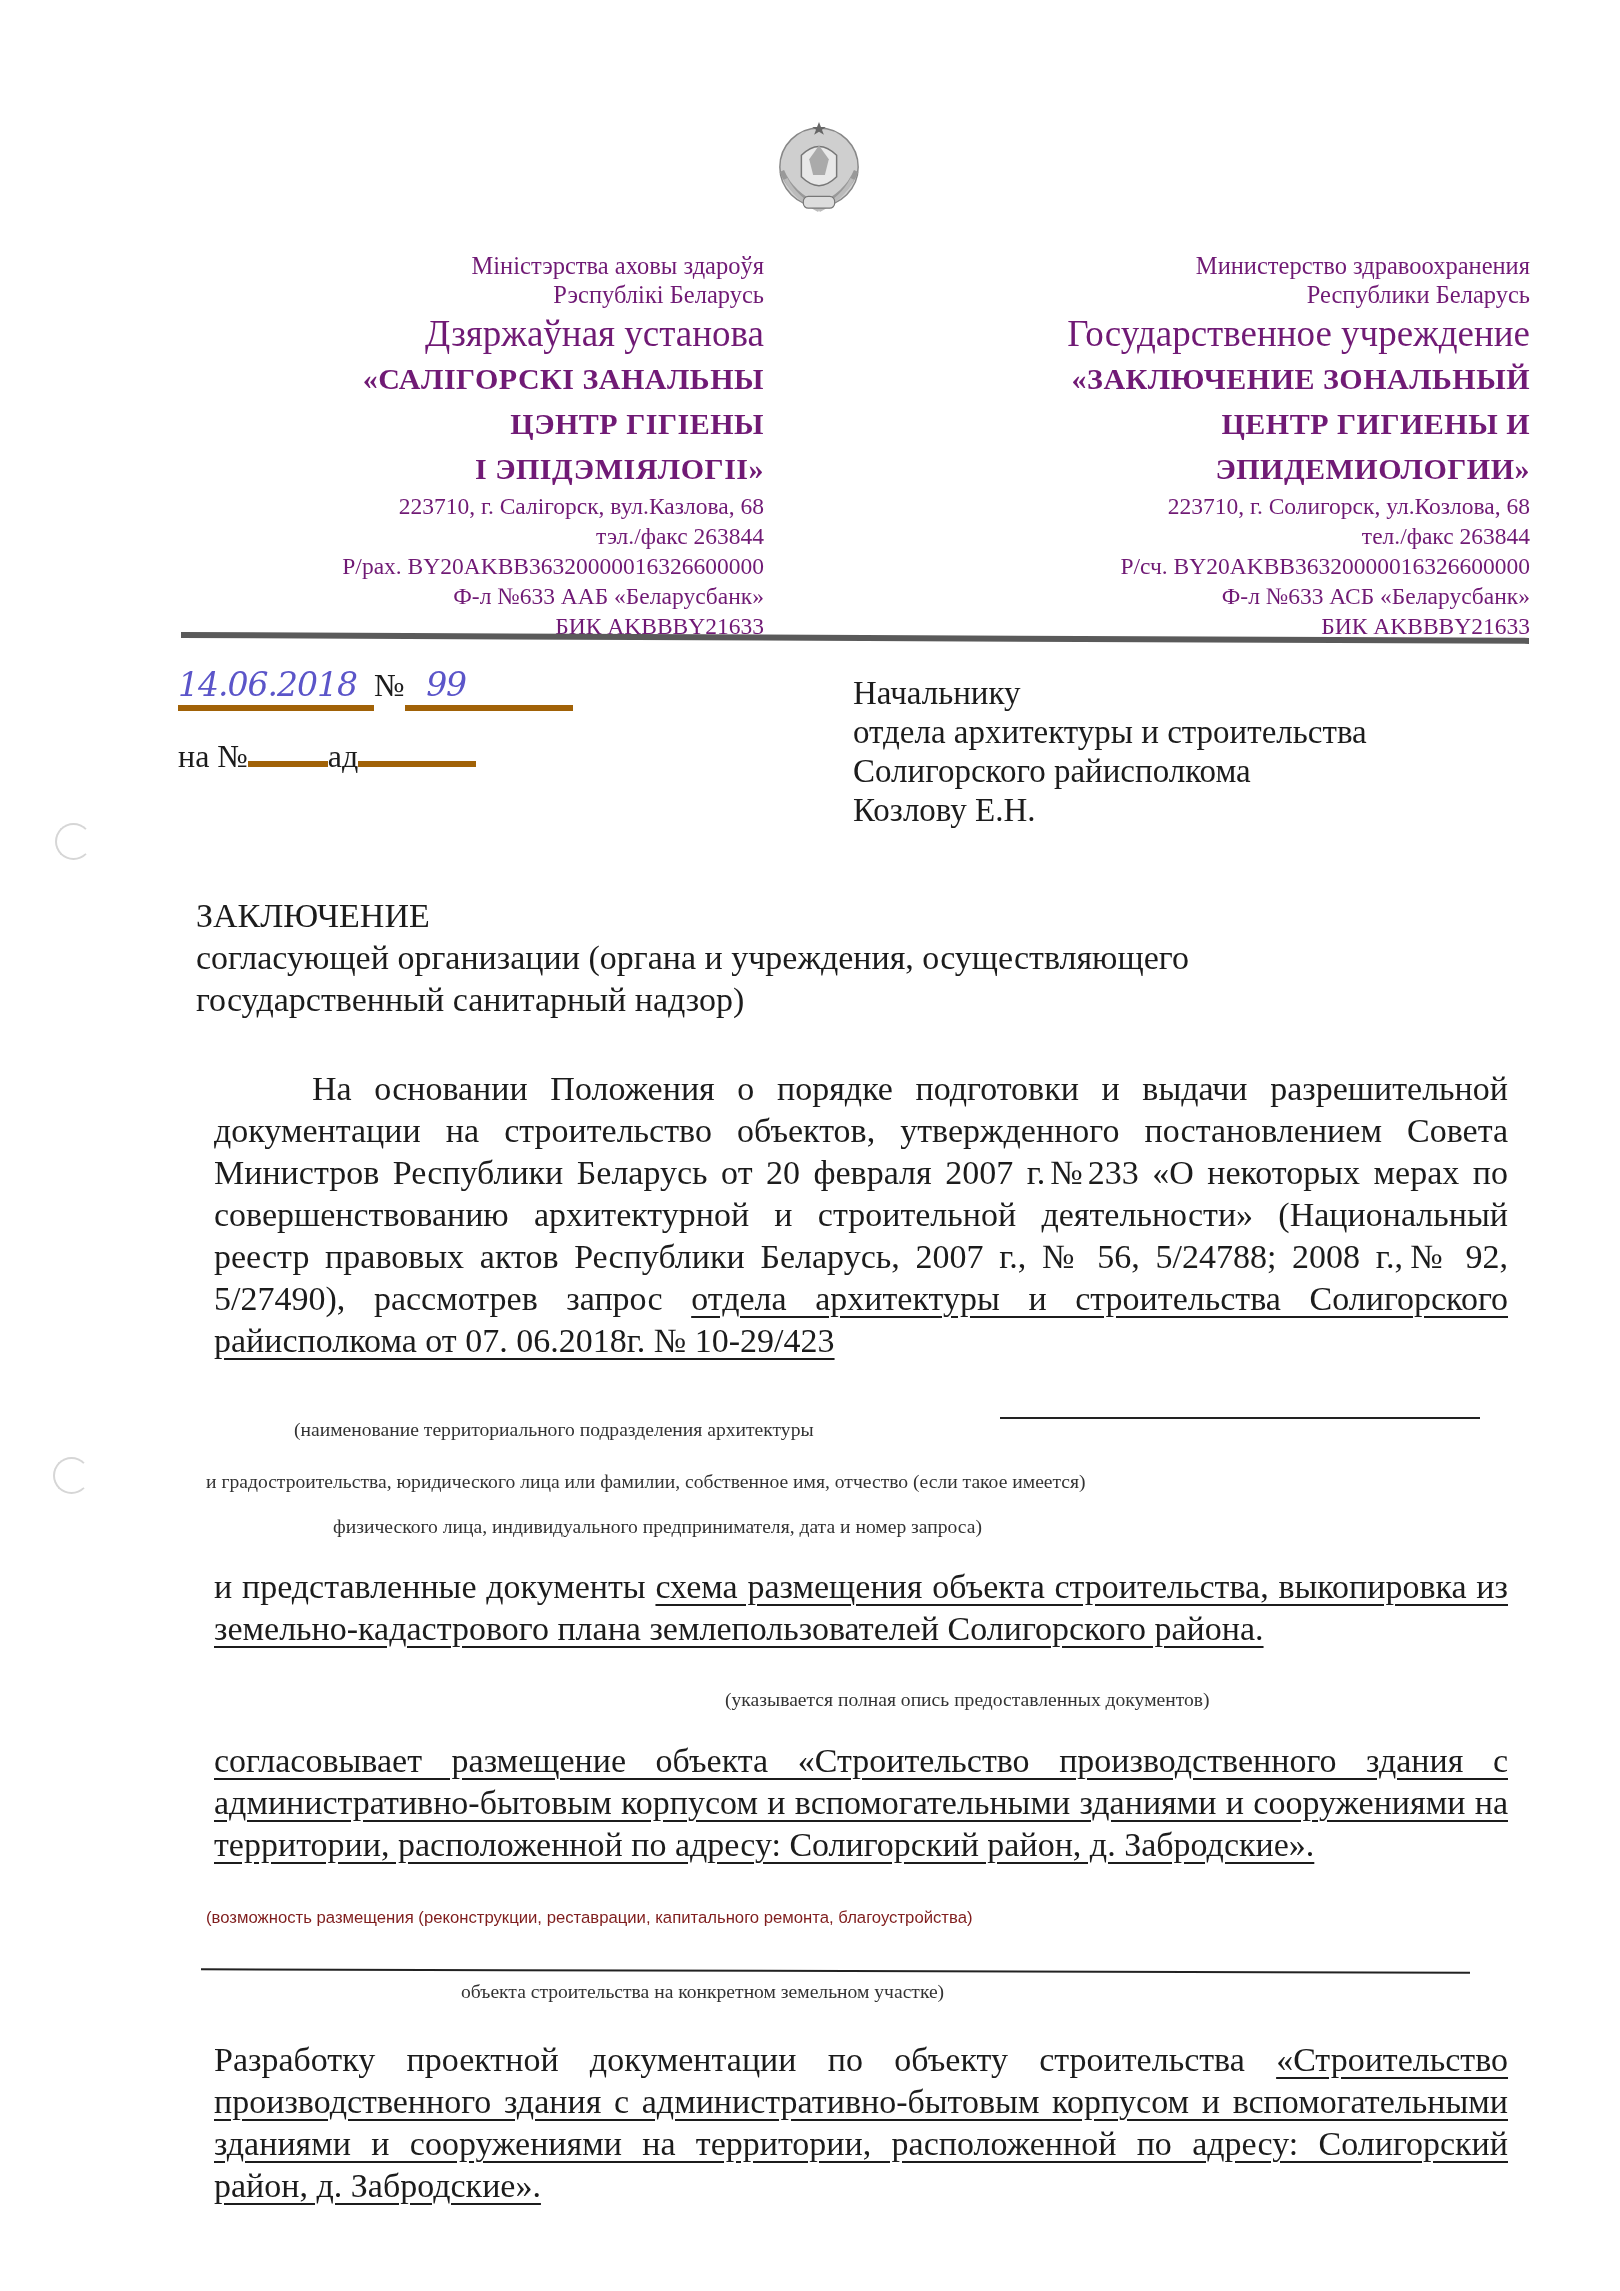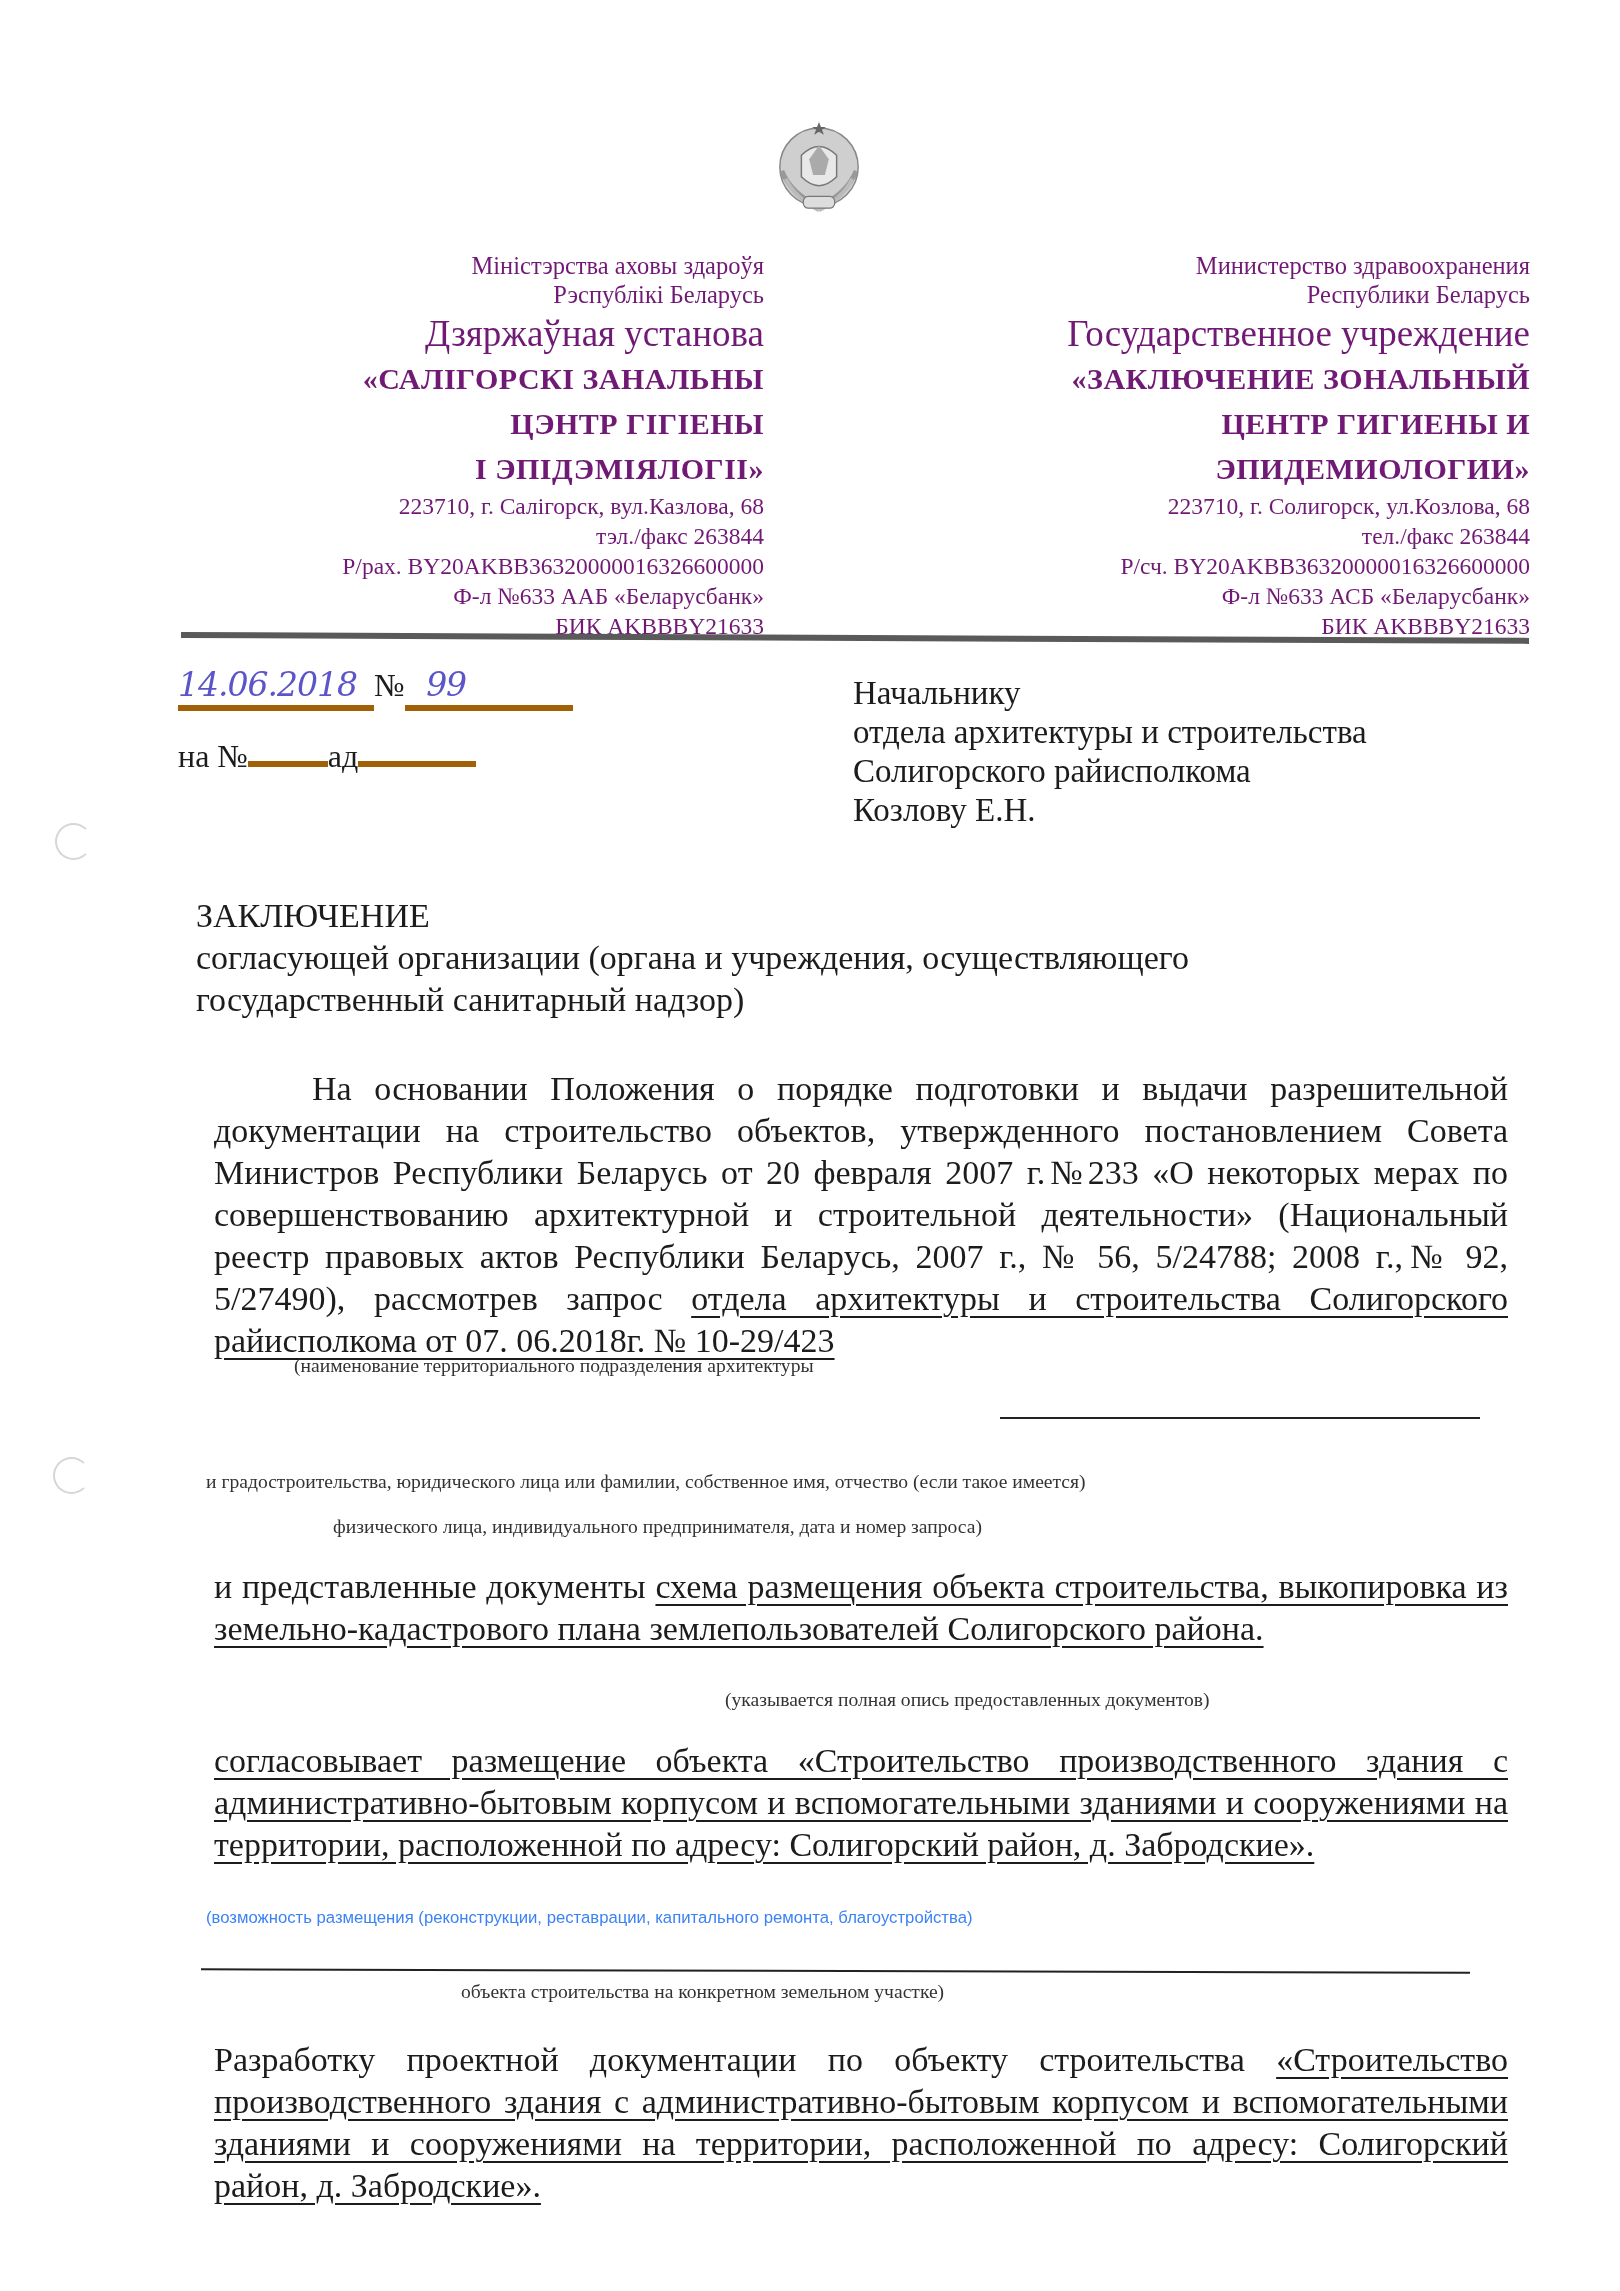--- a/index.html
+++ b/index.html
@@ -33,21 +33,21 @@
 
   
   #title { left: 196px; top: 895px; width: 1274px; text-align: left; font-size: 34px; line-height: 42px; }
 
   
   .para { position: absolute; left: 214px; width: 1294px; font-size: 34px; line-height: 42px; text-align: justify; text-align-last: left; }
   .para .indent { display: inline-block; width: 98px; }
   .u { text-decoration: underline; text-decoration-thickness: 2px; text-underline-offset: 5.9px; }
 
   .hint { position: absolute; font-size: 19.6px; line-height: 23.5px; color: #333; }
-  .hint-sans { font-family: "Liberation Sans", "DejaVu Sans", sans-serif; font-size: 16.7px; color: #3b82f6; }
+  .hint-sans { font-family: "Liberation Sans", "DejaVu Sans", sans-serif; font-size: 16.7px; color: #7f1d1d; }
 
   .hole { position: absolute; border: 2px solid #d6d6d6; border-radius: 50%; border-right-color: transparent; width: 33px; height: 33px; }
 </style>
 </head>
 <body>
 
 <svg id="emblem" class="abs" viewBox="0 0 96 110">
   <circle cx="48" cy="52" r="40" fill="#cfcfcf" stroke="#888" stroke-width="1.5"></circle>
   <polygon points="48,6 50,11 55,11 51,14 53,19 48,16 43,19 45,14 41,11 46,11" fill="#666"></polygon>
   <path d="M30,40 Q48,22 66,40 L66,62 Q48,80 30,62 Z" fill="#e8e8e8" stroke="#777" stroke-width="1.5"></path>
@@ -107,21 +107,21 @@
   <div>согласующей организации (органа и учреждения, осуществляющего</div>
   <div>государственный санитарный надзор)</div>
 </div>
 
 <div class="para" style="top:1068px;">
   <span class="indent"></span><span>На основании Положения о порядке подготовки и выдачи разрешительной документации на строительство объектов, утвержденного постановлением Совета Министров Республики Беларусь от 20 февраля 2007 г.№233 «О некоторых мерах по совершенствованию архитектурной и строительной деятельности» (Национальный реестр правовых актов Республики Беларусь, 2007 г., № 56, 5/24788; 2008 г.,№ 92, 5/27490),</span>
   <span>рассмотрев запрос</span>
   <span class="u">отдела архитектуры и строительства Солигорского райисполкома     от 07. 06.2018г.   № 10-29/423</span>
 </div>
 <div class="abs" style="left:1000px; top:1417px; width:480px; height:2px; background:#222;"></div>
-<div class="hint" style="left:294px; top:1354px;">(наименование территориального подразделения архитектуры</div>
+<div class="hint" style="left:294px; top:1418px;">(наименование территориального подразделения архитектуры</div>
 <div class="hint" style="left:206px; top:1470px;">и градостроительства, юридического лица или фамилии, собственное имя, отчество (если такое имеется)</div>
 <div class="hint" style="left:333px; top:1515px;text-align:right;">физического лица, индивидуального предпринимателя, дата и номер запроса)</div>
 
 <div class="para" style="top:1566px;">
   <span>и представленные документы</span>
   <span class="u">схема размещения объекта строительства, выкопировка из земельно-кадастрового плана землепользователей Солигорского района.</span>
 </div>
 <div class="hint" style="left:725px; top:1688px;">(указывается полная опись предоставленных документов)</div>
 
 <div class="para" style="top:1740px;">

